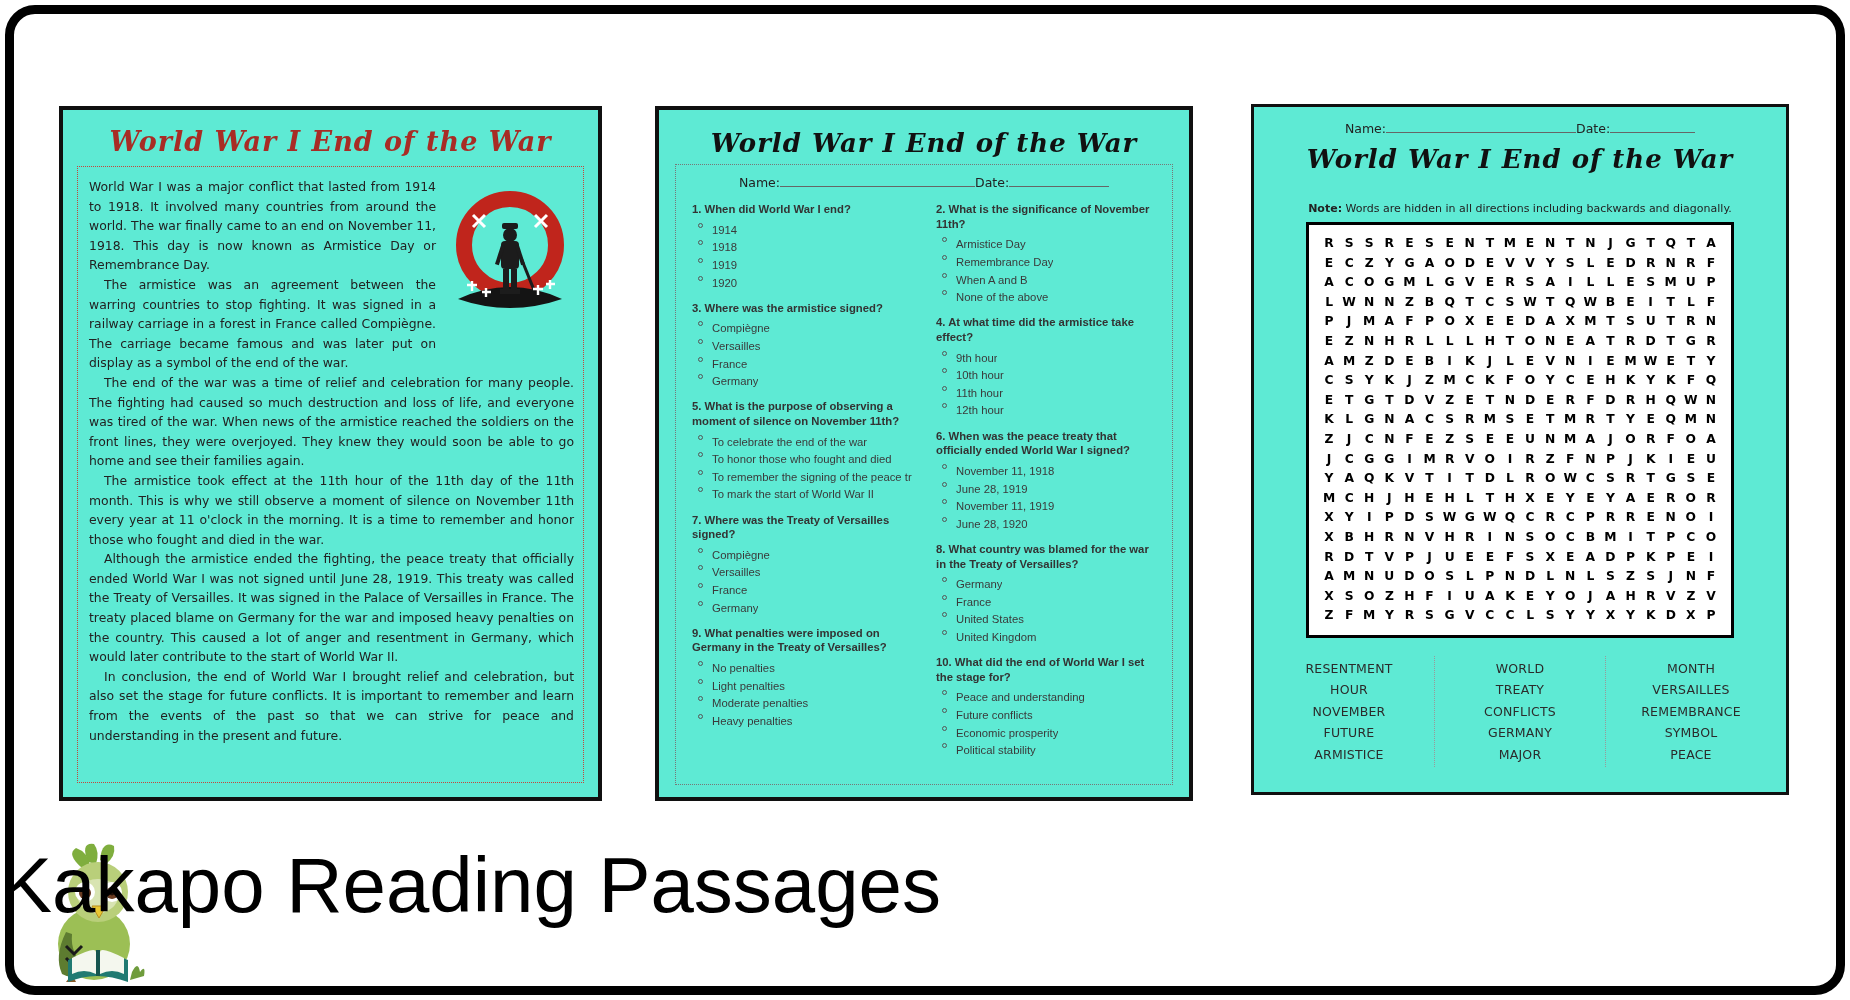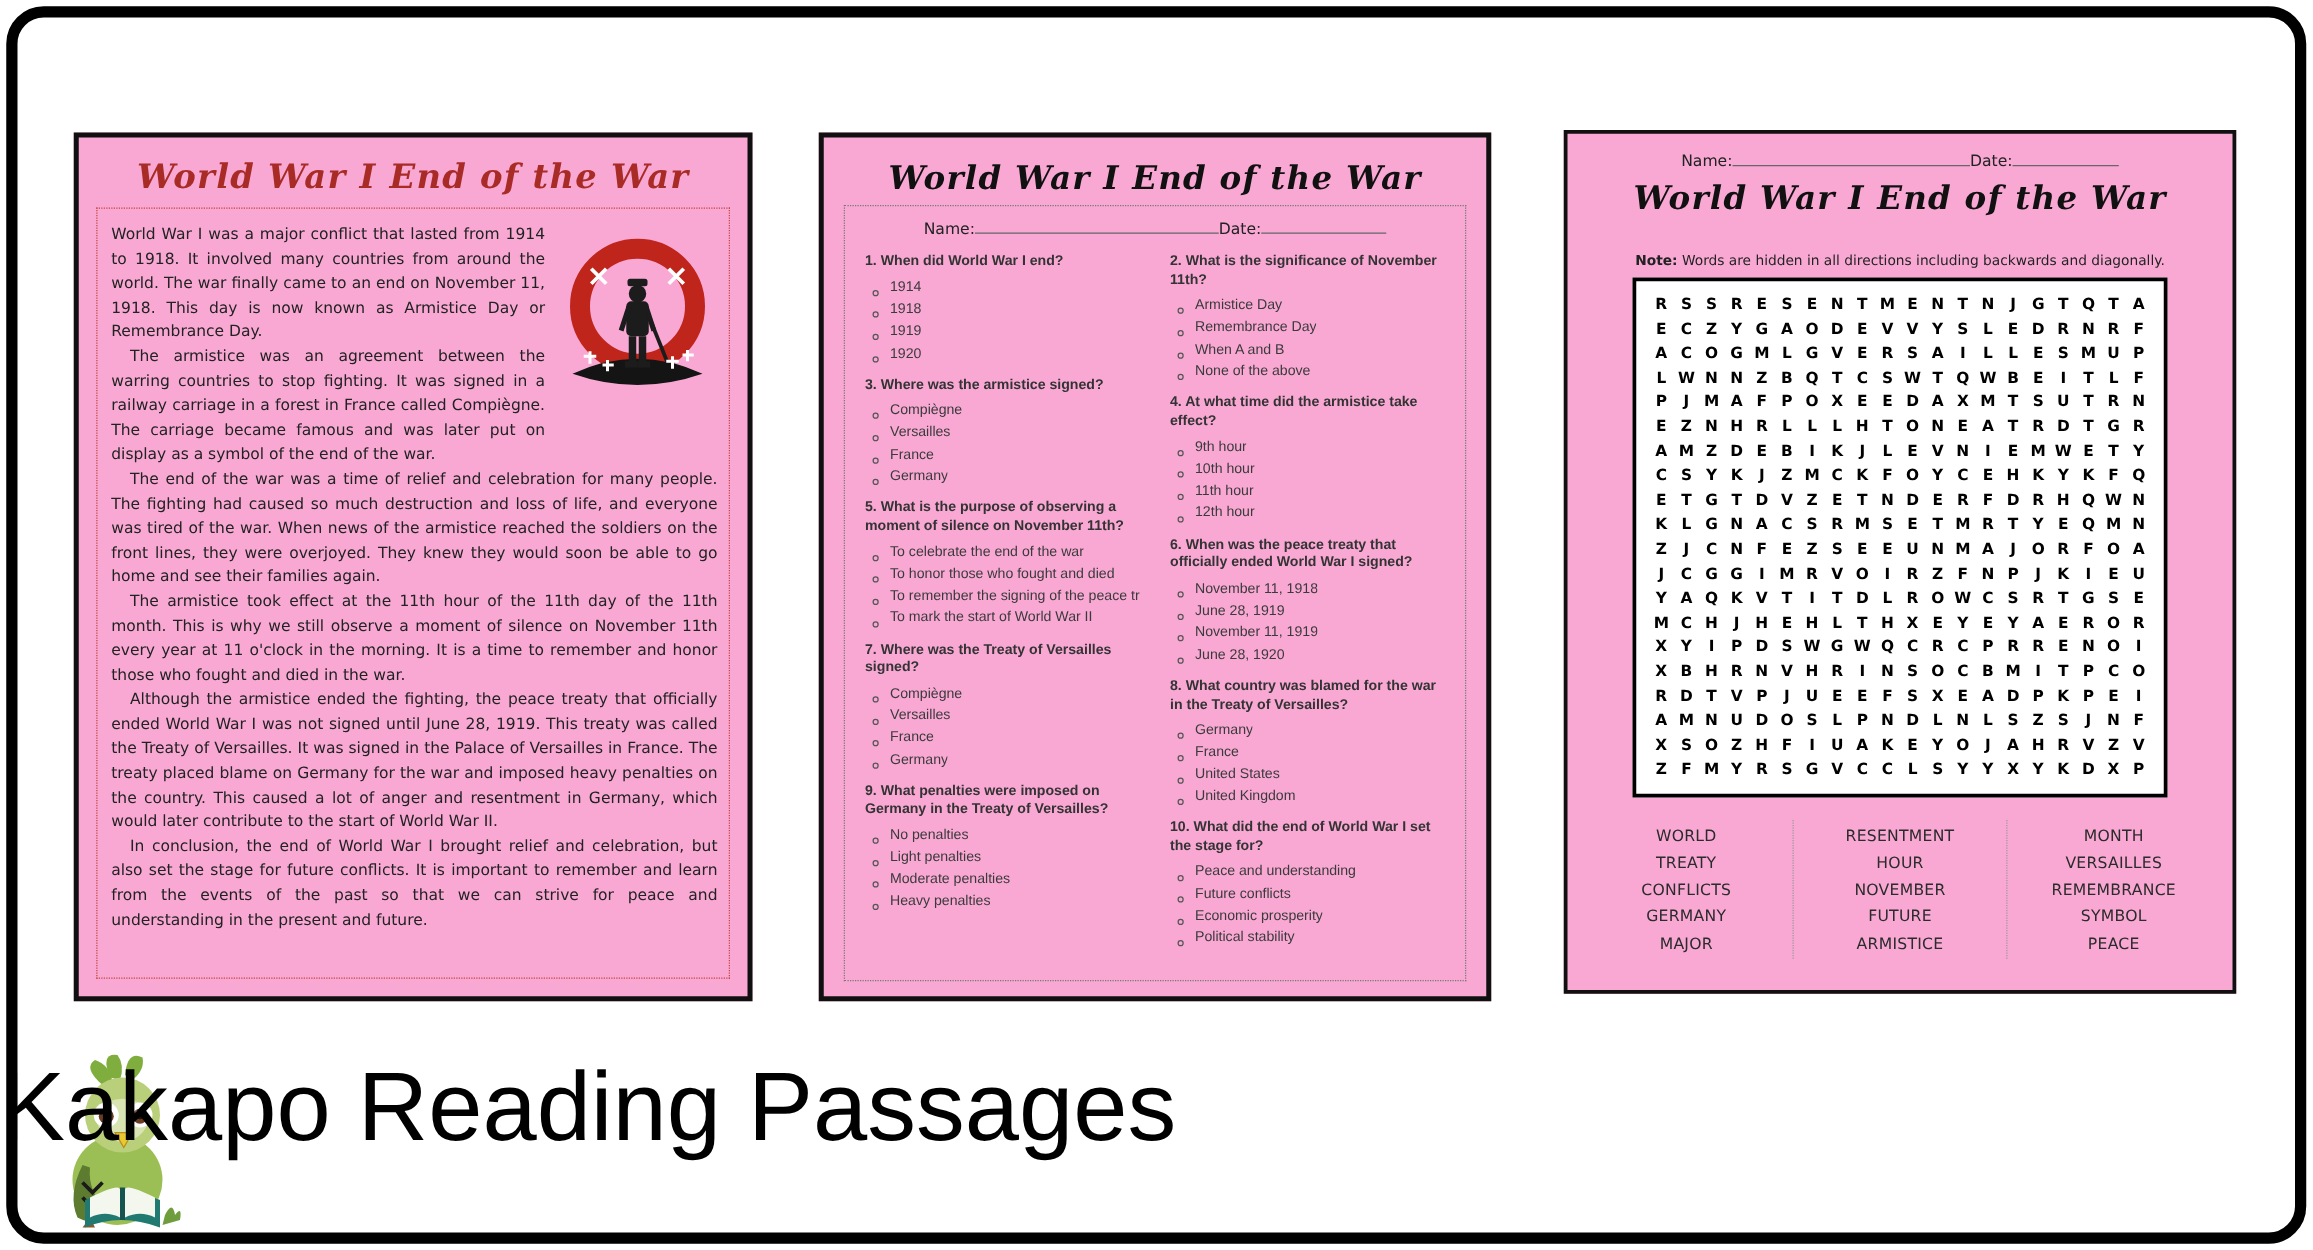--- a/index.html
+++ b/index.html
@@ -1,20 +1,20 @@
 <!DOCTYPE html>
 <html><head>
 <meta charset="utf-8">
 <style>
   *{margin:0;padding:0;box-sizing:border-box}
   html,body{width:1850px;height:1000px;background:#fff;overflow:hidden;
     font-family:"DejaVu Sans",sans-serif;position:relative}
   .frame{position:absolute;left:5px;top:5px;width:1840px;height:990px;
     border:9px solid #000;border-radius:30px;pointer-events:none}
-  .page{position:absolute;background:#f9a8d4;border:4px solid #101010}
+  .page{position:absolute;background:#5eead4;border:4px solid #101010}
   #page1{left:59px;top:106px;width:543px;height:695px}
   #page2{left:655px;top:106px;width:538px;height:695px}
   #page3{left:1251px;top:104px;width:538px;height:691px;border-width:3px}
   .script-title{font-family:"DejaVu Serif",serif;font-style:italic;font-weight:700;
     text-align:center;letter-spacing:1px}
   #page1 .script-title{color:#a82c25;font-size:27px;margin-top:16px}
   #page2 .script-title{color:#111;font-size:26px;margin-top:18px}
   #page3 .script-title{color:#111;font-size:26px;margin-top:8px}
   
   .passage-box{position:absolute;left:14px;right:14px;top:56px;bottom:14px;
@@ -27,21 +27,21 @@
     border:1px dotted #777;padding:10px 16px;overflow:hidden}
   .nd-row{display:flex;justify-content:center;align-items:flex-end;
     font-size:12.5px;color:#222;margin-bottom:12px}
   .uline{display:inline-block;border-bottom:1.4px solid #666;height:12px}
   .u195{width:195px}.u100{width:100px}.u190{width:190px}.u85{width:85px}
   .qcols{display:flex;gap:24px}
   .qcol{flex:1;min-width:0}
   .qblock{margin-bottom:11px}
   .qtext{font-family:"Liberation Sans",sans-serif;font-weight:bold;font-size:11.3px;
     color:#333;line-height:1.3;margin-bottom:6px}
-  .opt{display:flex;align-items:flex-end;margin:0 0 3.5px 6px}
+  .opt{display:flex;align-items:flex-start;margin:0 0 3.5px 6px}
   .bullet{width:5px;height:5px;border:1.2px solid #555;border-radius:50%;
     margin-right:9px;flex:none}
   .otext{font-family:"Liberation Sans",sans-serif;font-size:11.3px;color:#3a3a3a;
     line-height:1.25;white-space:nowrap;overflow:hidden}
   
   #page3 .nd-row{padding:14px 14px 0 14px;margin-bottom:0}
   .note-line{text-align:center;font-size:11px;color:#222;margin-top:28px}
   .note-line b{font-weight:bold}
   .ws-grid-box{margin:7px auto 0;width:428px;border:3px solid #000;padding:9px 10px;background:#fff}
   .ws-grid{display:grid;grid-template-columns:repeat(20,1fr);width:402px}
@@ -723,32 +723,32 @@
         <span class="cell">X</span>
         <span class="cell">Y</span>
         <span class="cell">K</span>
         <span class="cell">D</span>
         <span class="cell">X</span>
         <span class="cell">P</span>
       </div>
   </div>
   <div class="word-list">
       <div class="wcol">
+        <div class="word">RESENTMENT</div>
+        <div class="word">HOUR</div>
+        <div class="word">NOVEMBER</div>
+        <div class="word">FUTURE</div>
+        <div class="word">ARMISTICE</div>
+      </div>
+      <div class="wcol">
         <div class="word">WORLD</div>
         <div class="word">TREATY</div>
         <div class="word">CONFLICTS</div>
         <div class="word">GERMANY</div>
         <div class="word">MAJOR</div>
-      </div>
-      <div class="wcol">
-        <div class="word">RESENTMENT</div>
-        <div class="word">HOUR</div>
-        <div class="word">NOVEMBER</div>
-        <div class="word">FUTURE</div>
-        <div class="word">ARMISTICE</div>
       </div>
       <div class="wcol">
         <div class="word">MONTH</div>
         <div class="word">VERSAILLES</div>
         <div class="word">REMEMBRANCE</div>
         <div class="word">SYMBOL</div>
         <div class="word">PEACE</div>
       </div>
     </div>
 </div>

